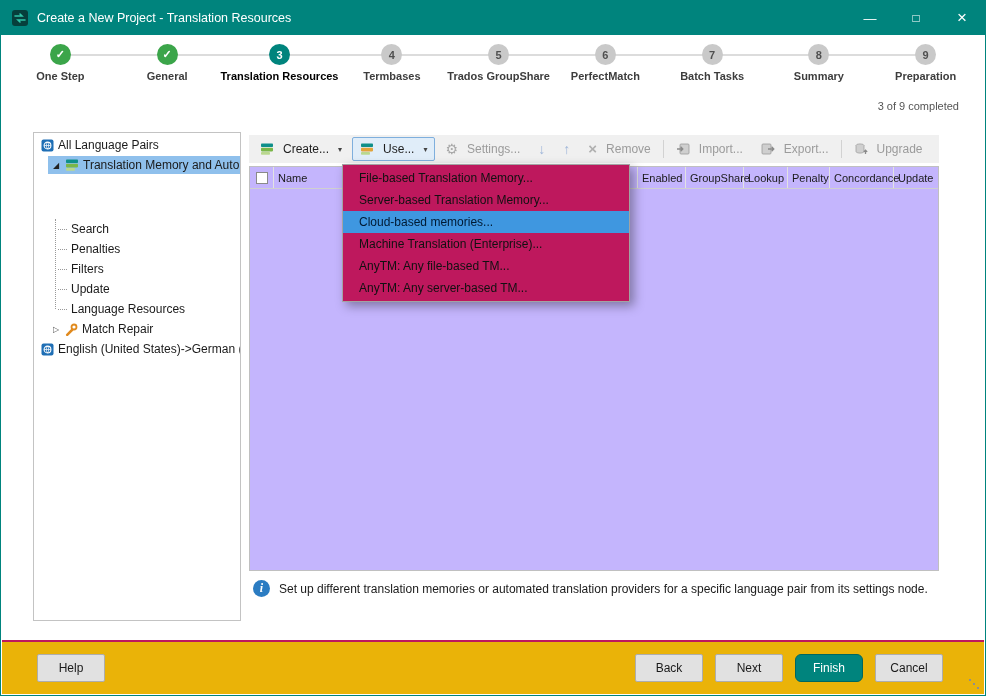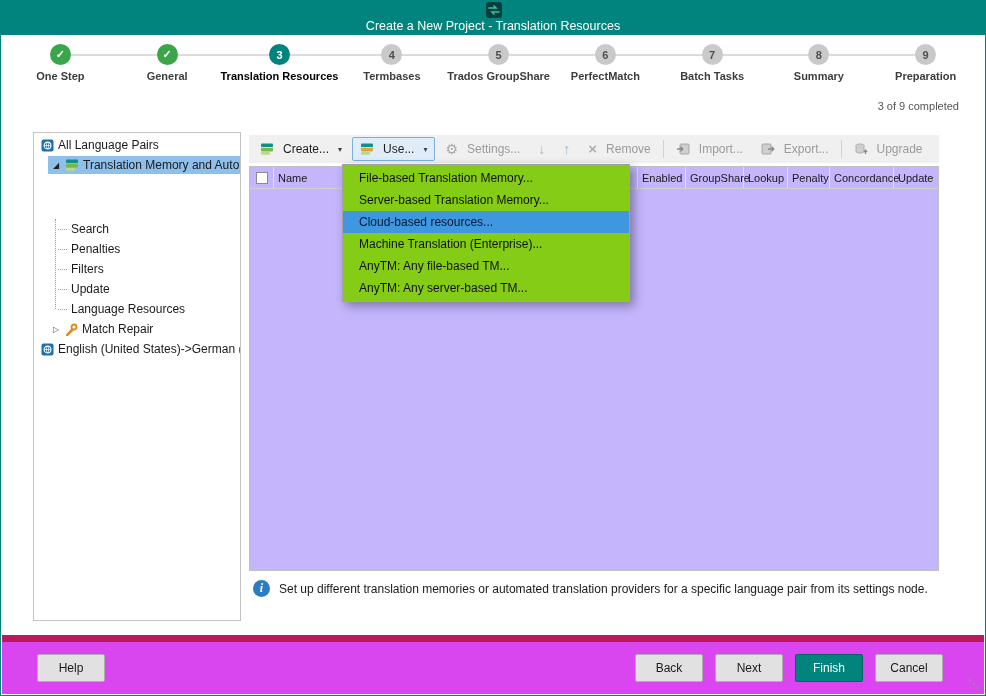--- a/index.html
+++ b/index.html
@@ -1,20 +1,20 @@
 <!DOCTYPE html>
 <html><head>
 <meta charset="utf-8">
 <style>
   html,body{margin:0;padding:0;}
   body{width:986px;height:696px;font-family:"Liberation Sans",sans-serif;background:#fff;position:relative;}
   .page{position:absolute;inset:0;border:1px solid #00847D;box-sizing:border-box;background:#fff;overflow:hidden;}
 
   
-  .titlebar{position:absolute;top:0;left:0;right:0;height:34px;background:#00847D;display:flex;align-items:center;color:#fff;flex-direction:column;}
+  .titlebar{position:absolute;top:0;left:0;right:0;height:34px;background:#00847D;display:flex;align-items:center;color:#fff;}
   .app-icon{margin:0 8px 0 10px;display:flex;}
   .title{font-size:12.5px;}
   .win-controls{margin-left:auto;display:flex;height:100%;}
   .win-btn{width:46px;display:flex;align-items:center;justify-content:center;color:#fff;cursor:default;}
   .win-btn.min{font-size:13px;}
   .win-btn.max{font-size:12px;}
   .win-btn.close{font-size:17px;}
 
   
   .steps{position:absolute;top:36px;left:6px;right:6px;height:60px;display:flex;}
@@ -66,35 +66,35 @@
   .th.c-name{flex:1;}
   .th.c-enabled{width:48px;}
   .th.c-languages{width:58px;}
   .th.c-lookup{width:44px;}
   .th.c-penalty{width:42px;}
   .th.c-concordance{width:64px;}
   .th.c-update{width:44px;border-right:none;}
   .checkbox{width:12px;height:12px;border:1px solid #8a8a8a;background:#fff;box-sizing:border-box;}
 
   
-  .menu{position:absolute;left:341px;top:163px;width:286px;background:#84cc16;border:1px solid #a3a3a3;box-shadow:4px 4px 10px rgba(0,0,0,0.35);z-index:5;padding:2px 0;}
+  .menu{position:absolute;left:341px;top:163px;width:286px;background:#be185d;border:1px solid #a3a3a3;box-shadow:4px 4px 10px rgba(0,0,0,0.35);z-index:5;padding:2px 0;}
   .mitem{height:22px;display:flex;align-items:center;padding:0 10px 0 16px;font-size:12px;color:#111;}
   .mitem.hl{background:#3F97E0;color:#001a33;}
 
   
   .info{position:absolute;left:252px;top:579px;width:688px;display:flex;align-items:center;gap:9px;font-size:12px;color:#1a1a1a;}
   .info-icon{width:17px;height:17px;border-radius:50%;background:#2b7cc2;color:#fff;display:flex;align-items:center;justify-content:center;font-size:12px;font-style:italic;font-weight:bold;font-family:"Liberation Serif",serif;flex:0 0 auto;}
 
   
-  .footer{position:absolute;left:1px;right:1px;bottom:1px;height:52px;background:#d946ef;border-top:7px solid #be185d;}
+  .footer{position:absolute;left:1px;right:1px;bottom:1px;height:52px;background:#eab308;border-top:2px solid #be185d;}
   .btn{position:absolute;top:12px;width:68px;height:28px;background:#e1e1e1;border:1px solid #adadad;border-radius:2px;font-size:12px;color:#1a1a1a;display:flex;align-items:center;justify-content:center;box-sizing:border-box;}
   .btn.help{left:35px;}
   .btn.back{right:281px;}
   .btn.next{right:201px;}
-  .btn.finish{right:121px;background:#00847D;border-color:#00675f;color:#fff;}
+  .btn.finish{right:121px;background:#00847D;border-color:#00675f;color:#fff;border-radius:6px;}
   .btn.cancel{right:41px;}
   .grip{position:absolute;right:5px;bottom:5px;width:2px;height:2px;background:#8f8f8f;box-shadow:-4px -4px 0 0 #8f8f8f,-8px -8px 0 0 #8f8f8f;}
 </style>
 </head>
 <body>
 
 <div class="page">
 
   <div class="titlebar">
     <span class="app-icon">
@@ -321,21 +321,21 @@
       <div class="th c-lookup">Lookup</div>
       <div class="th c-penalty">Penalty</div>
       <div class="th c-concordance">Concordance</div>
       <div class="th c-update">Update</div>
     </div>
   </div>
 
   <div class="menu">
     <div class="mitem">File-based Translation Memory...</div>
     <div class="mitem">Server-based Translation Memory...</div>
-    <div class="mitem hl">Cloud-based resources...</div>
+    <div class="mitem hl">Cloud-based memories...</div>
     <div class="mitem">Machine Translation (Enterprise)...</div>
     <div class="mitem">AnyTM: Any file-based TM...</div>
     <div class="mitem">AnyTM: Any server-based TM...</div>
   </div>
 
   <div class="info">
     <span class="info-icon">i</span>
     <span>Set up different translation memories or automated translation providers for a specific language pair from its settings node.</span>
   </div>
 

